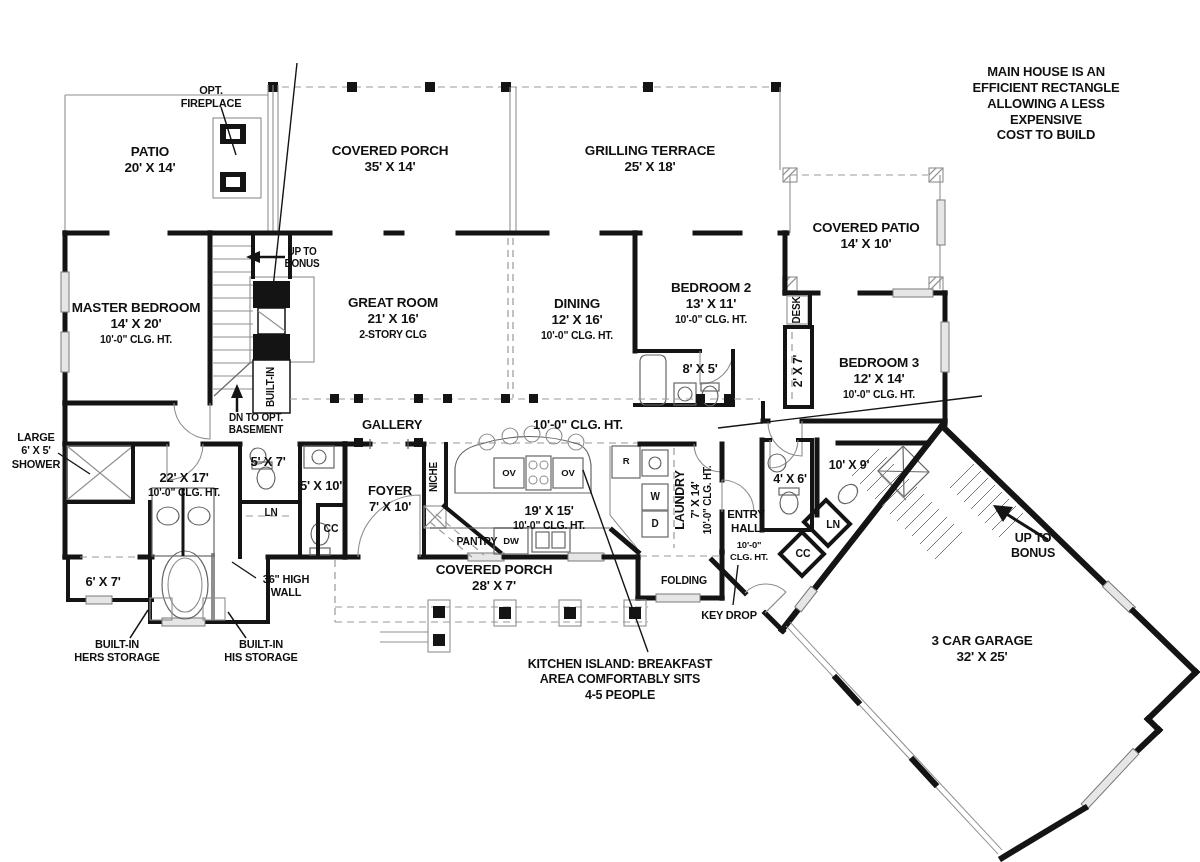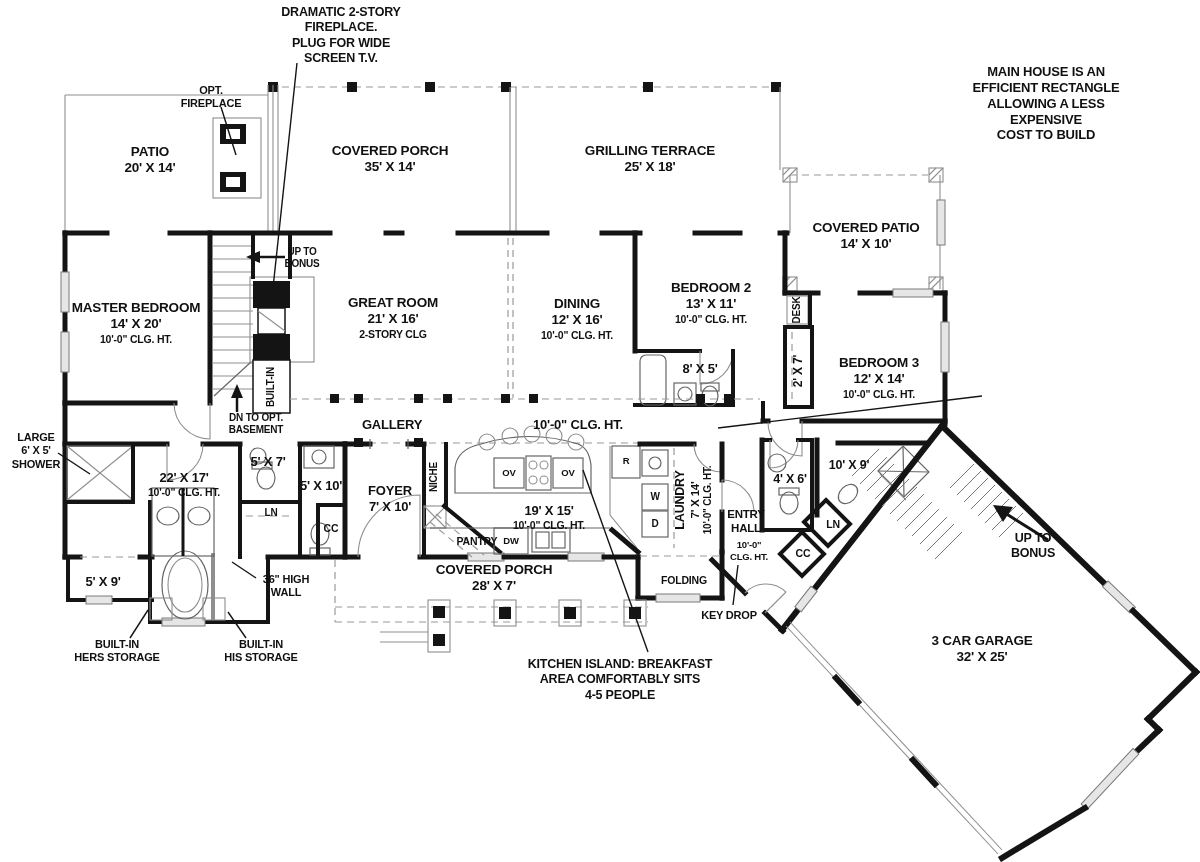--- a/index.html
+++ b/index.html
@@ -431,24 +431,20 @@
     <line class="lead" x1="982" y1="396" x2="718" y2="428"></line>
 
     <line x1="285" y1="257" x2="254" y2="257" stroke="#141414" stroke-width="2.5"></line>
     <polygon class="blk" points="246,257 260,251 260,263"></polygon>
 
     <line x1="237" y1="412" x2="237" y2="392" stroke="#141414" stroke-width="2.5"></line>
     <polygon class="blk" points="237,384 231,398 243,398"></polygon>
   </g>
 </svg>
 
-<div class="lbl s125" style="left:341px;top:35px">DRAMATIC 2-STORY
-FIREPLACE.
-PLUG FOR WIDE
-SCREEN T.V.</div>
 <div class="lbl s13" style="left:1046px;top:104px">MAIN HOUSE IS AN
 EFFICIENT RECTANGLE
 ALLOWING A LESS EXPENSIVE
 COST TO BUILD</div>
 <div class="lbl s11" style="left:211px;top:97px">OPT.
 FIREPLACE</div>
 
 <div class="lbl s14" style="left:150px;top:160px"><div>PATIO</div><div>20' X 14'</div></div>
 <div class="lbl s14" style="left:390px;top:159px"><div>COVERED PORCH</div><div>35' X 14'</div></div>
 <div class="lbl s14" style="left:650px;top:159px"><div>GRILLING TERRACE</div><div>25' X 18'</div></div>
@@ -500,21 +496,21 @@
 HALL</div>
 <div class="lbl s95" style="left:749px;top:551px">10'-0"
 CLG. HT.</div>
 <div class="lbl s11" style="left:729px;top:616px">KEY DROP</div>
 
 <div class="lbl s125" style="left:790px;top:480px">4' X 6'</div>
 <div class="lbl s125" style="left:849px;top:466px">10' X 9'</div>
 <div class="lbl s105" style="left:833px;top:524px">LN</div>
 <div class="lbl s105" style="left:803px;top:553px">CC</div>
 
-<div class="lbl s13" style="left:103px;top:582px">5' X 9'</div>
+<div class="lbl s13" style="left:103px;top:582px">6' X 7'</div>
 <div class="lbl s11" style="left:286px;top:586px">36" HIGH
 WALL</div>
 <div class="lbl s11" style="left:117px;top:651px">BUILT-IN
 HERS STORAGE</div>
 <div class="lbl s11" style="left:261px;top:651px">BUILT-IN
 HIS STORAGE</div>
 
 <div class="lbl s14" style="left:494px;top:578px"><div>COVERED PORCH</div><div>28' X 7'</div></div>
 <div class="lbl s125" style="left:620px;top:680px">KITCHEN ISLAND: BREAKFAST
 AREA COMFORTABLY SITS

